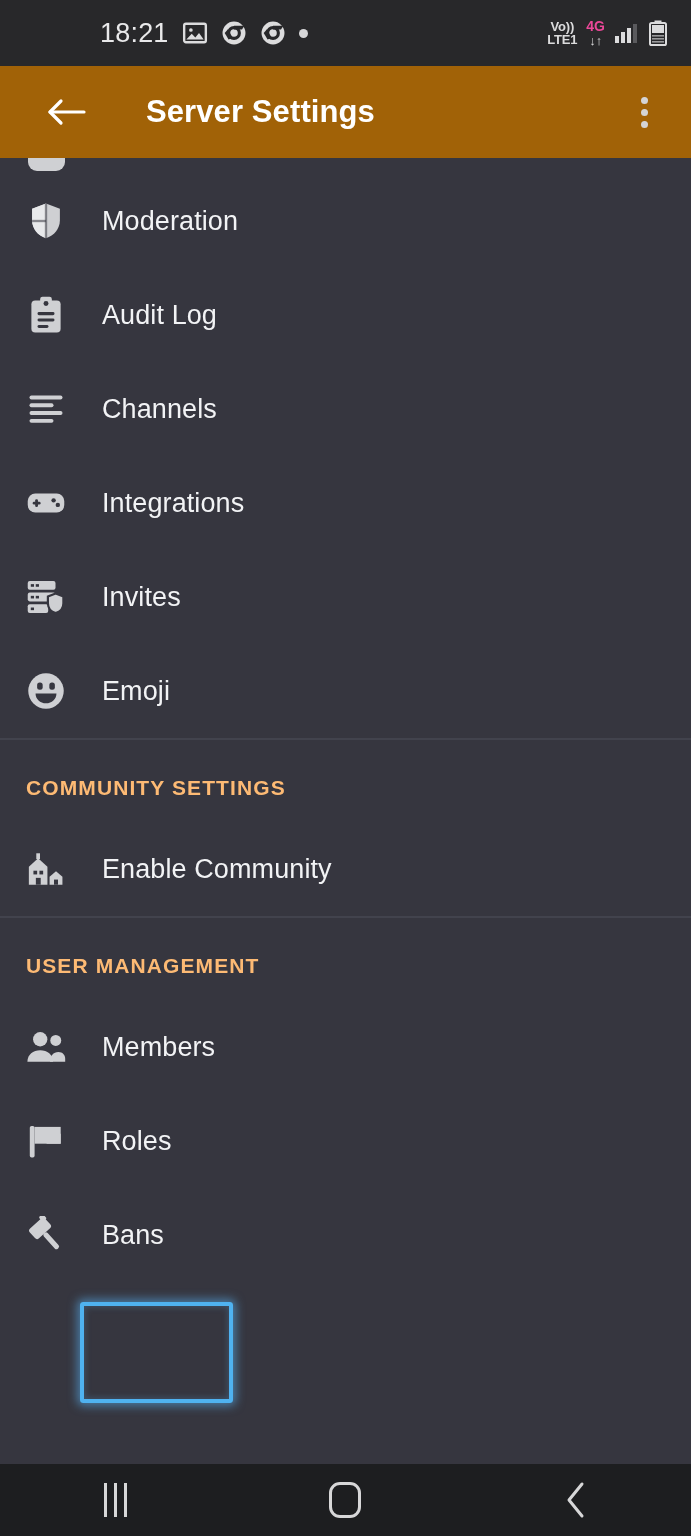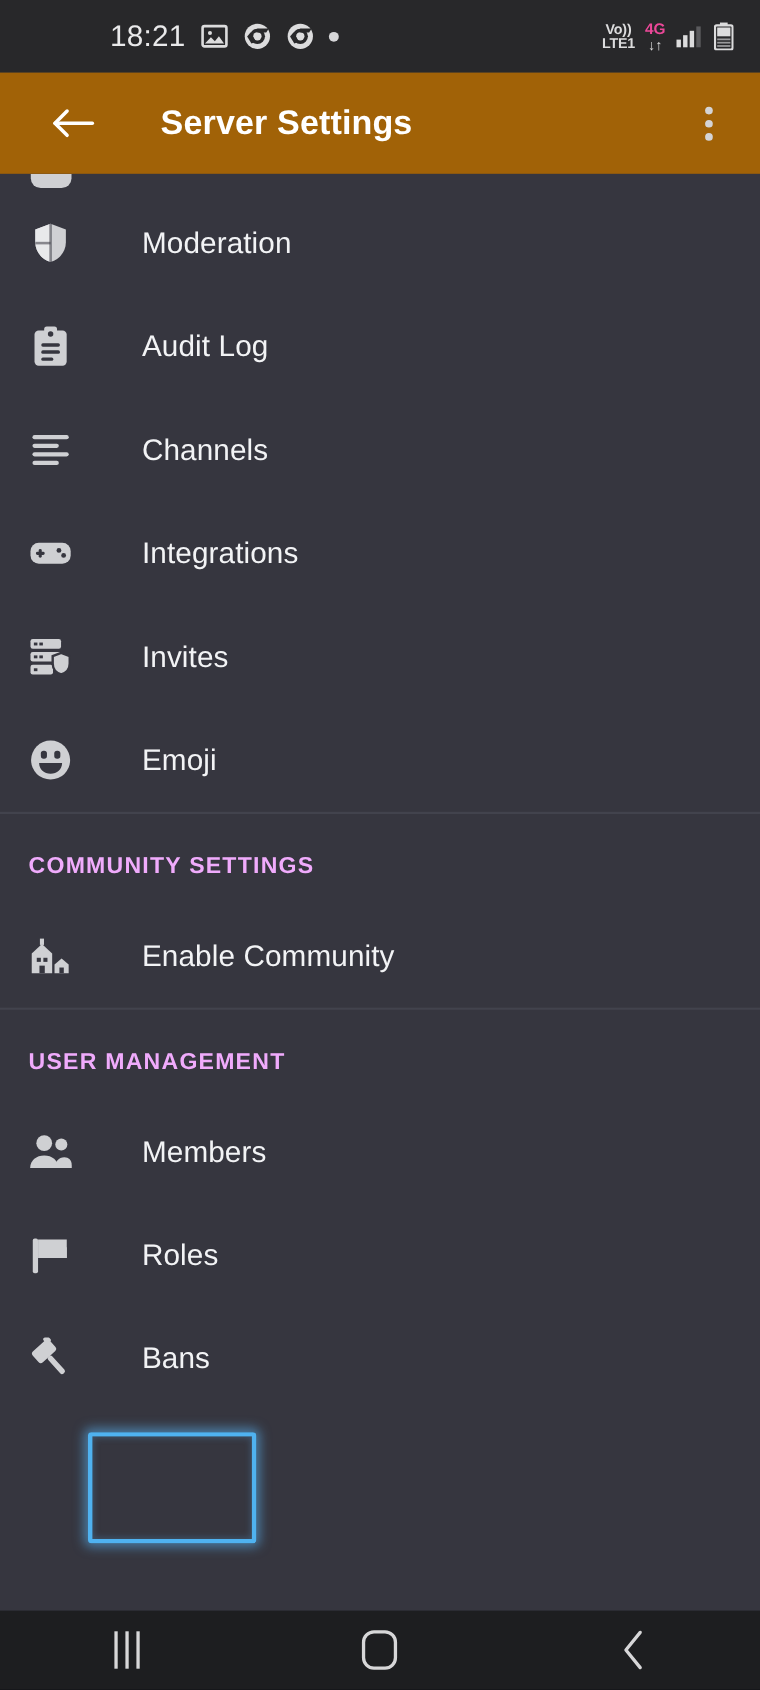--- a/index.html
+++ b/index.html
@@ -141,33 +141,33 @@
     height: 40px;
     display: flex;
     align-items: center;
     justify-content: center;
     flex: 0 0 40px;
   }
   .row-label {
     color: #f2f3f5;
     font-size: 27px;
     font-weight: 400;
-    margin-left: 63px;
+    margin-left: 36px;
     letter-spacing: 0.1px;
     position: relative;
   }
 
   .divider {
     height: 2px;
     background: #42434d;
     width: 100%;
   }
 
   .section-header {
-    color: #f0abfc;
+    color: #fdba74;
     font-size: 21px;
     font-weight: 700;
     letter-spacing: 1.1px;
     padding: 36px 0 0 26px;
     height: 82px;
   }
 
   
   .highlight-wrap { position: relative; }
   .highlight-box {

